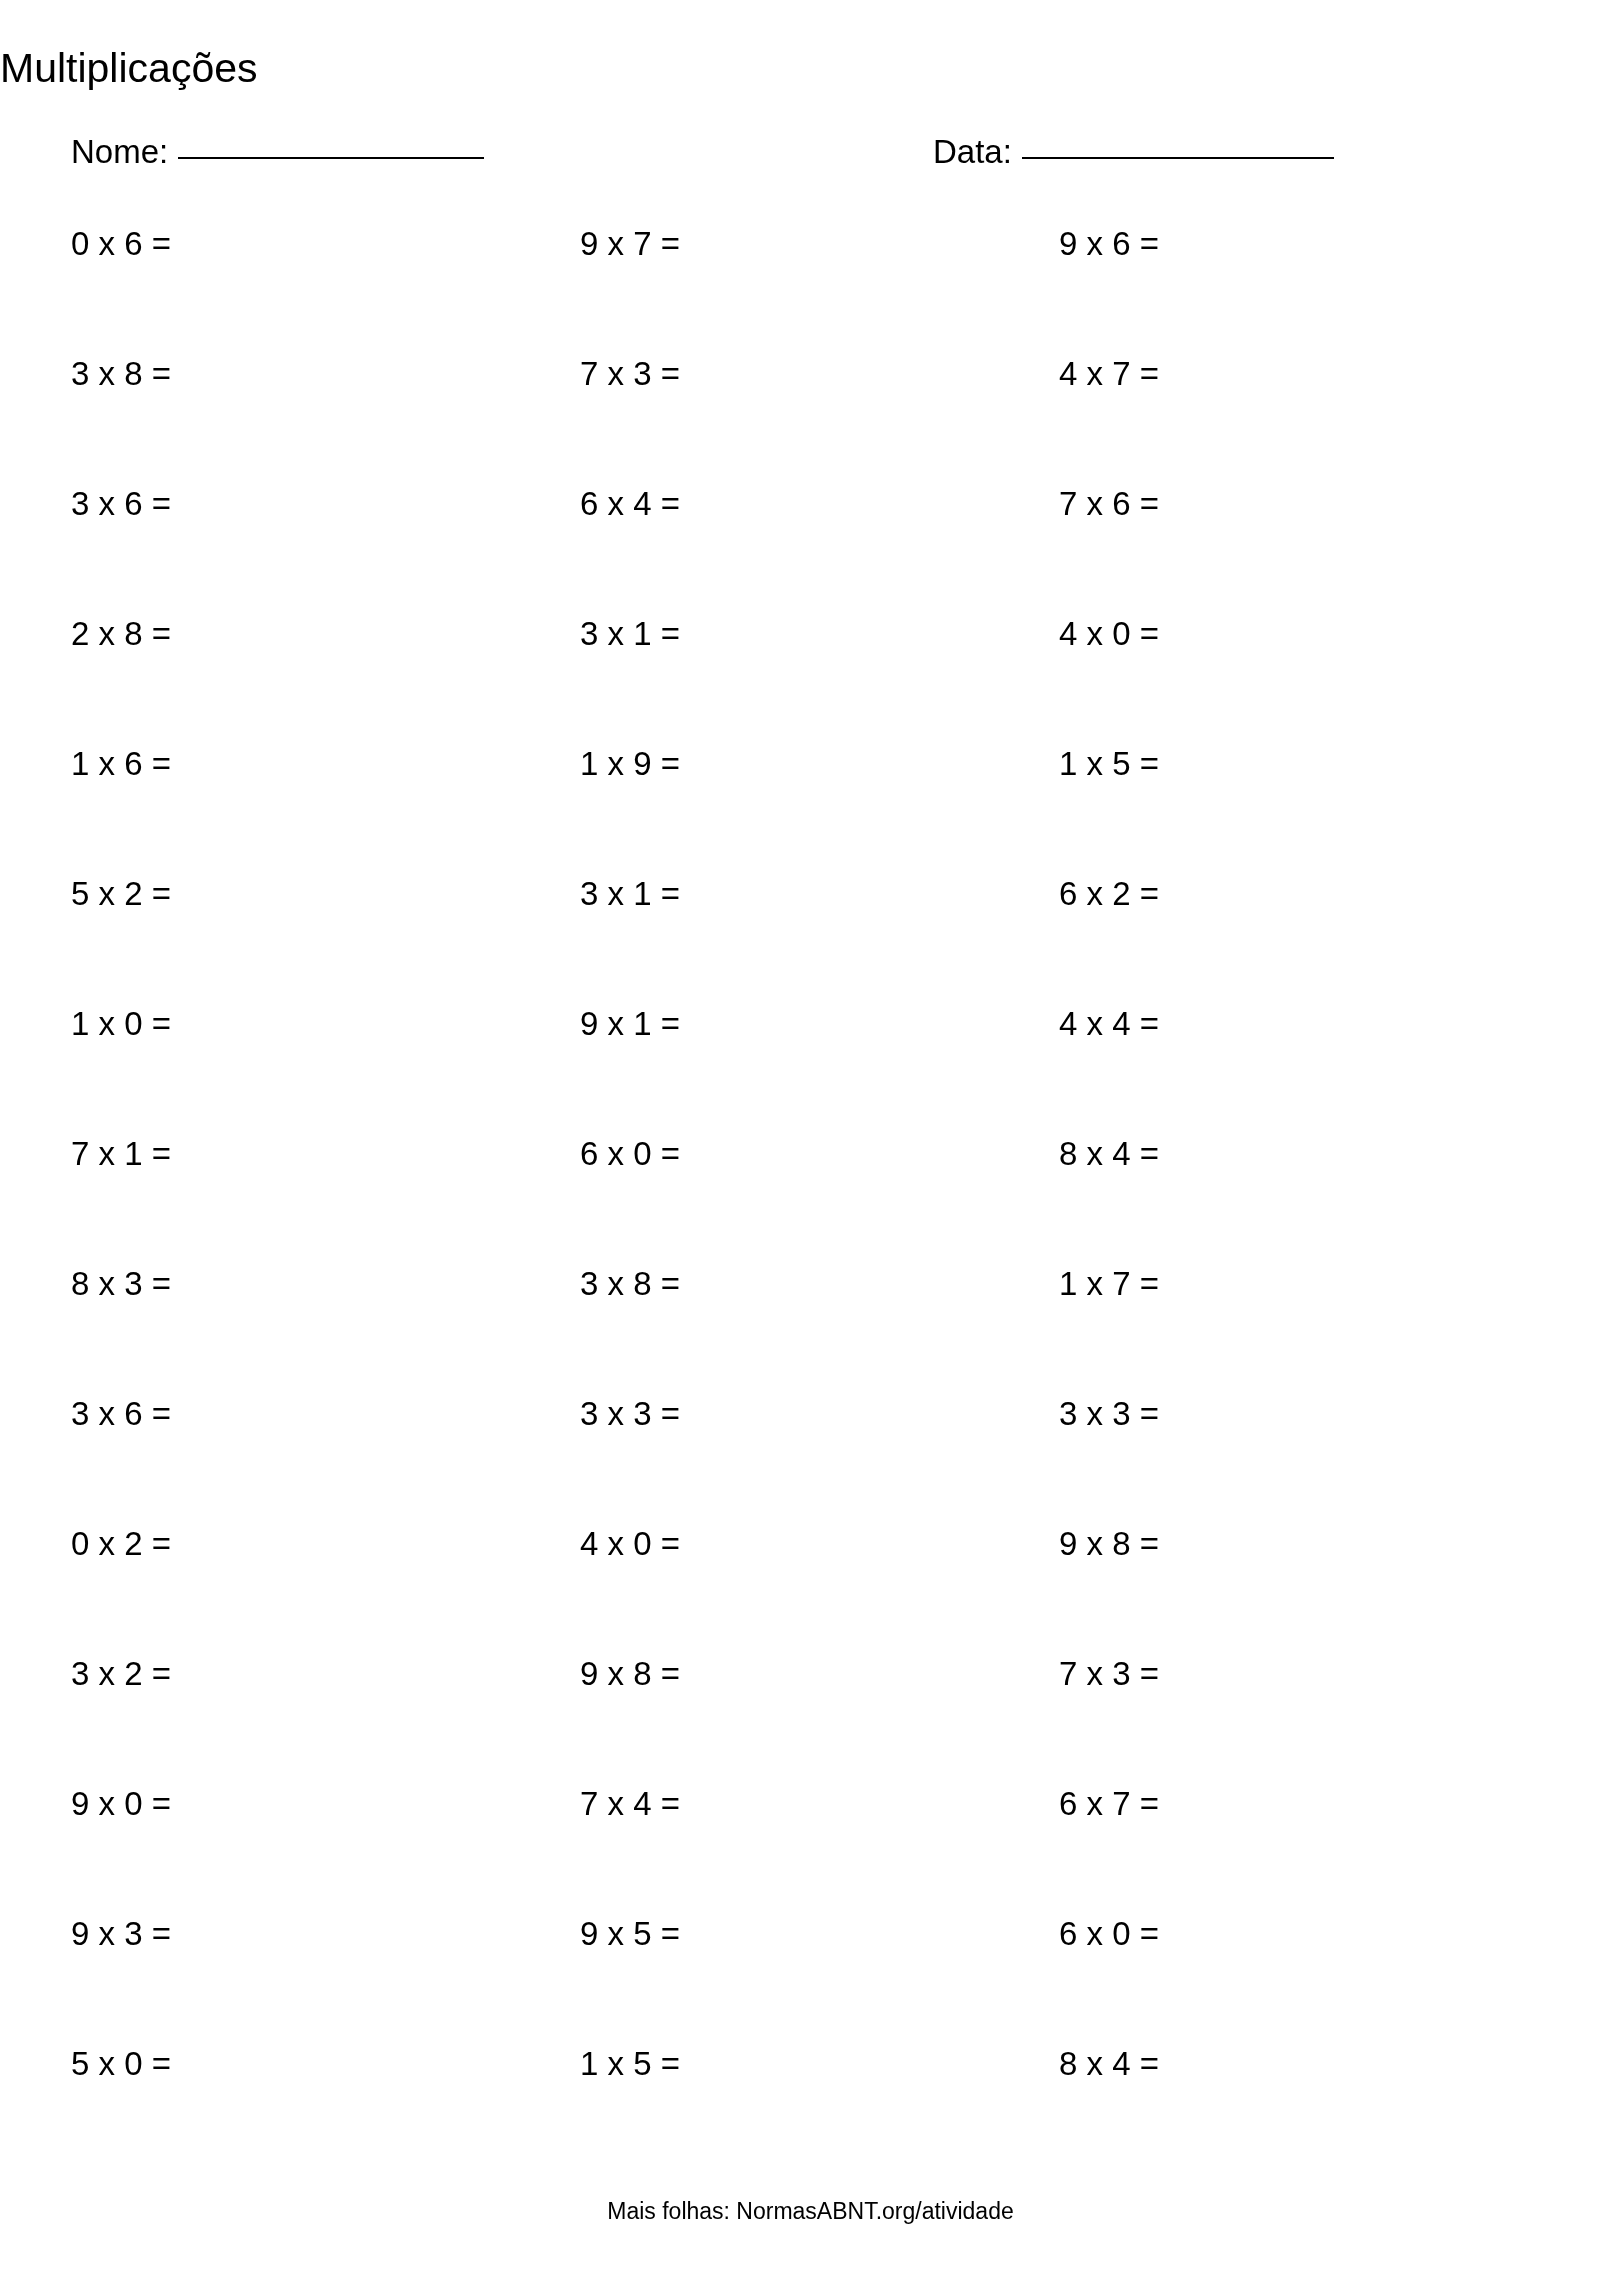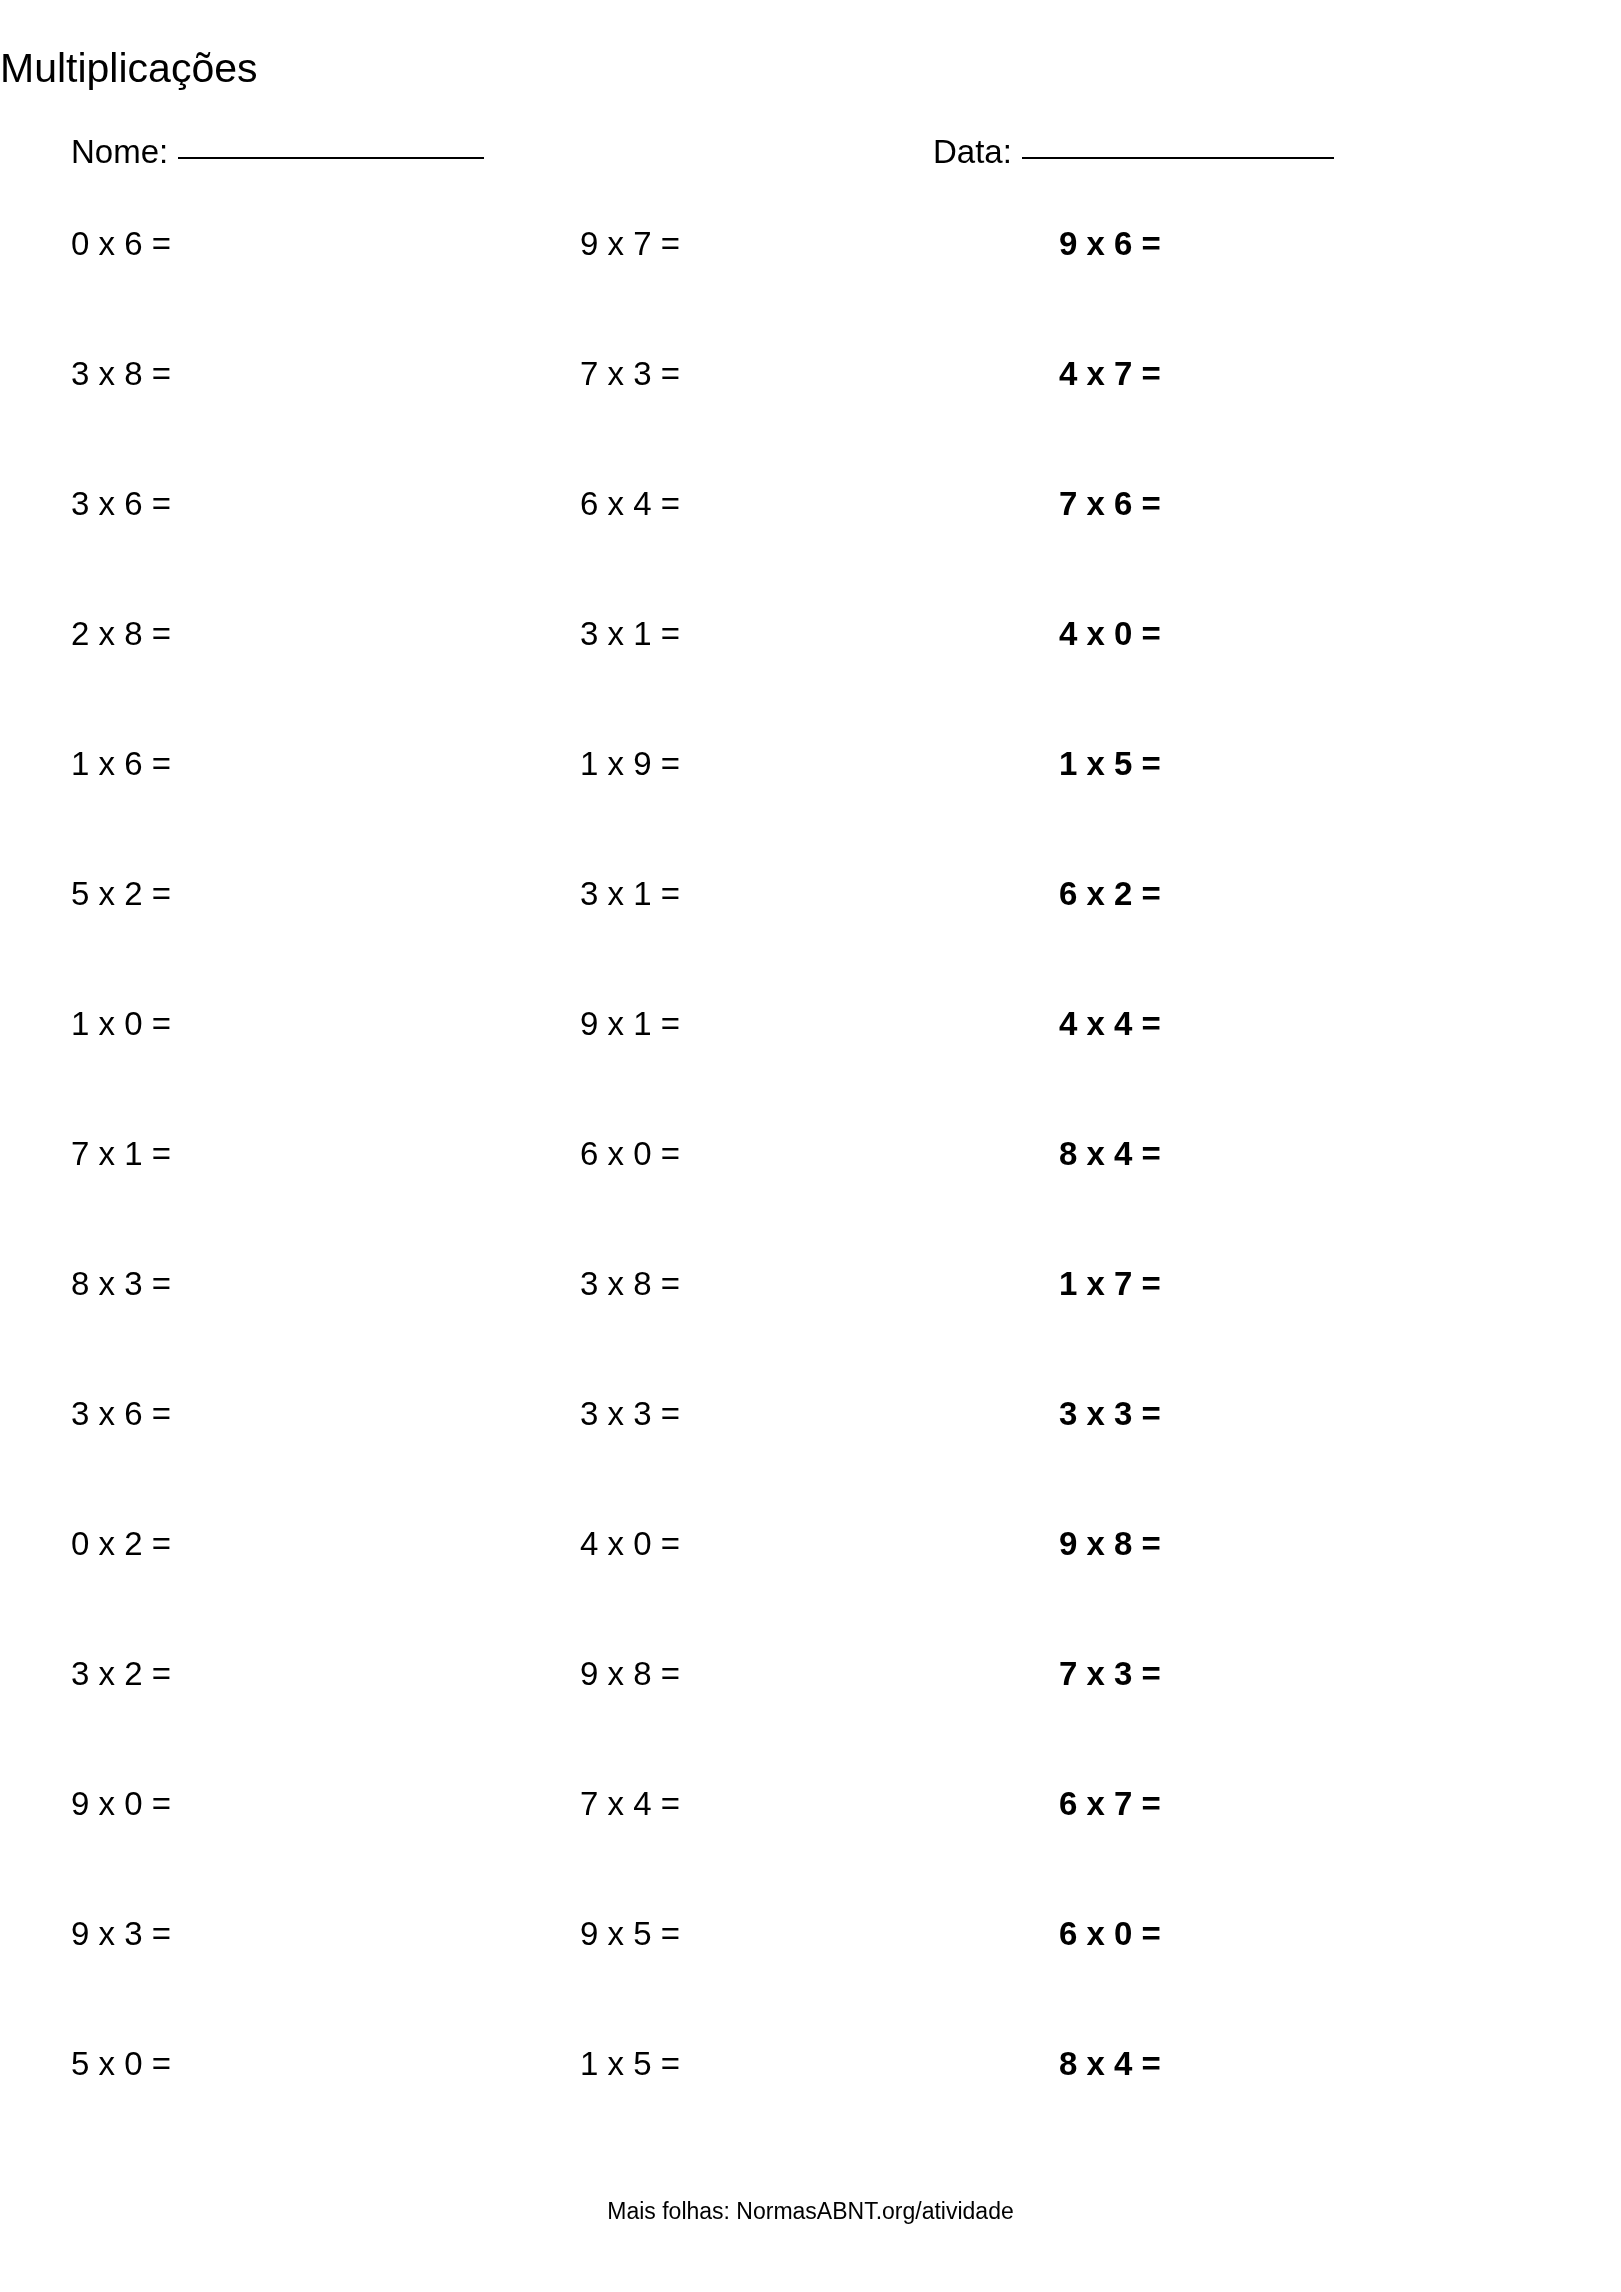--- a/index.html
+++ b/index.html
@@ -77,21 +77,21 @@
   }
   .problem {
     position: absolute;
     font-size: 33px;
     line-height: 1;
     white-space: nowrap;
     top: 0;
   }
   .problem.col-0 { left: 71px; }
   .problem.col-1 { left: 568px; margin-left: 12px; }
-  .problem.col-2 { left: 1059px; font-weight: bold; }
+  .problem.col-2 { left: 1059px; }
 
   
   .page-footer {
     position: absolute;
     top: 2198px;
     left: 0;
     width: 1621px;
     text-align: center;
     font-size: 23px;
     line-height: 1.2;

